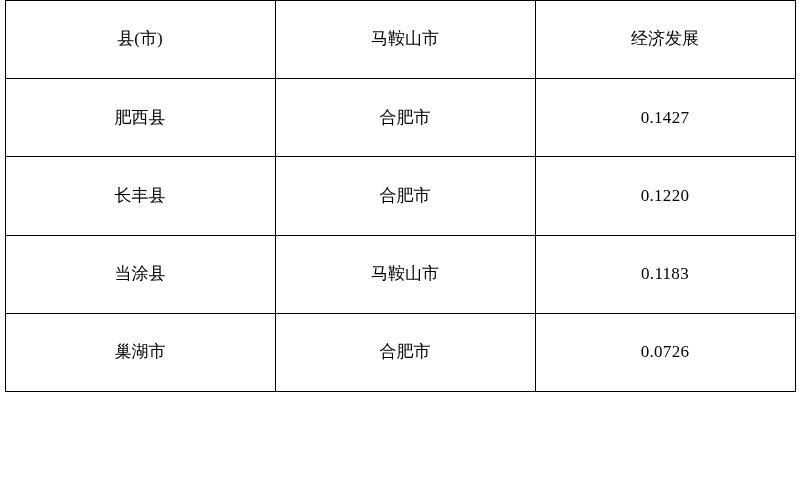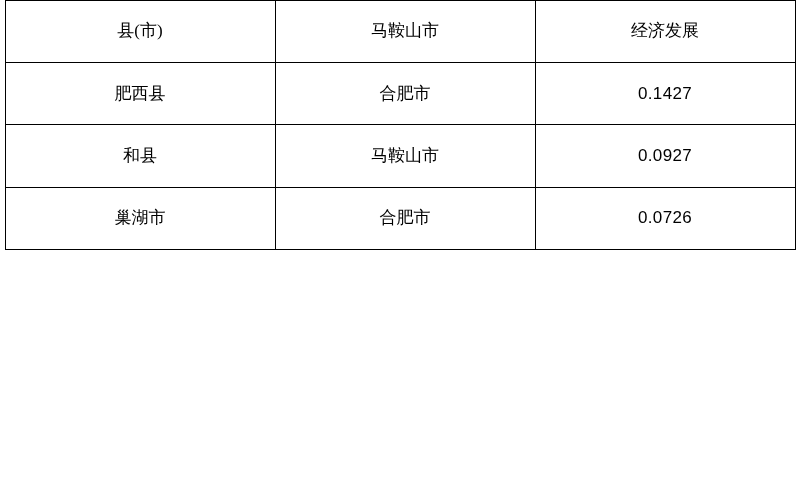--- a/index.html
+++ b/index.html
@@ -30,32 +30,32 @@
     table-layout: fixed;
   }
   table.data-table td,
   table.data-table th {
     border: 1px solid #000000;
     text-align: center;
     vertical-align: middle;
     font-weight: normal;
     font-size: 17px;
     height: 45.2px;
-    padding: 8px;
+    padding: 16px;
     line-height: 1.2;
   }
   col.col-county { width: 270px; }
   col.col-city   { width: 260px; }
   col.col-value  { width: 260px; }
 
   thead td {
     font-size: 17px;
   }
   td.value-cell {
-    font-family: Liberation Sans, sans-serif;
+    font-family: Liberation Serif, serif;
     font-size: 16px;
     letter-spacing: 0.3px;
   }
   thead td.header-cell {
     font-family: "Liberation Serif", "DejaVu Serif", serif;
   }
 </style>
 </head>
 <body>
 
@@ -73,23 +73,28 @@
         <td class="header-cell">经济发展</td>
       </tr>
     </thead>
     <tbody>
       <tr>
         <td>肥西县</td>
         <td>合肥市</td>
         <td class="value-cell">0.1427</td>
       </tr>
       <tr>
-        <td>和县</td>
+        <td>长丰县</td>
+        <td>合肥市</td>
+        <td class="value-cell">0.1220</td>
+      </tr>
+      <tr>
+        <td>当涂县</td>
         <td>马鞍山市</td>
-        <td class="value-cell">0.0927</td>
+        <td class="value-cell">0.1183</td>
       </tr>
       <tr>
         <td>巢湖市</td>
         <td>合肥市</td>
         <td class="value-cell">0.0726</td>
       </tr>
     </tbody>
   </table>
 </div>
 

